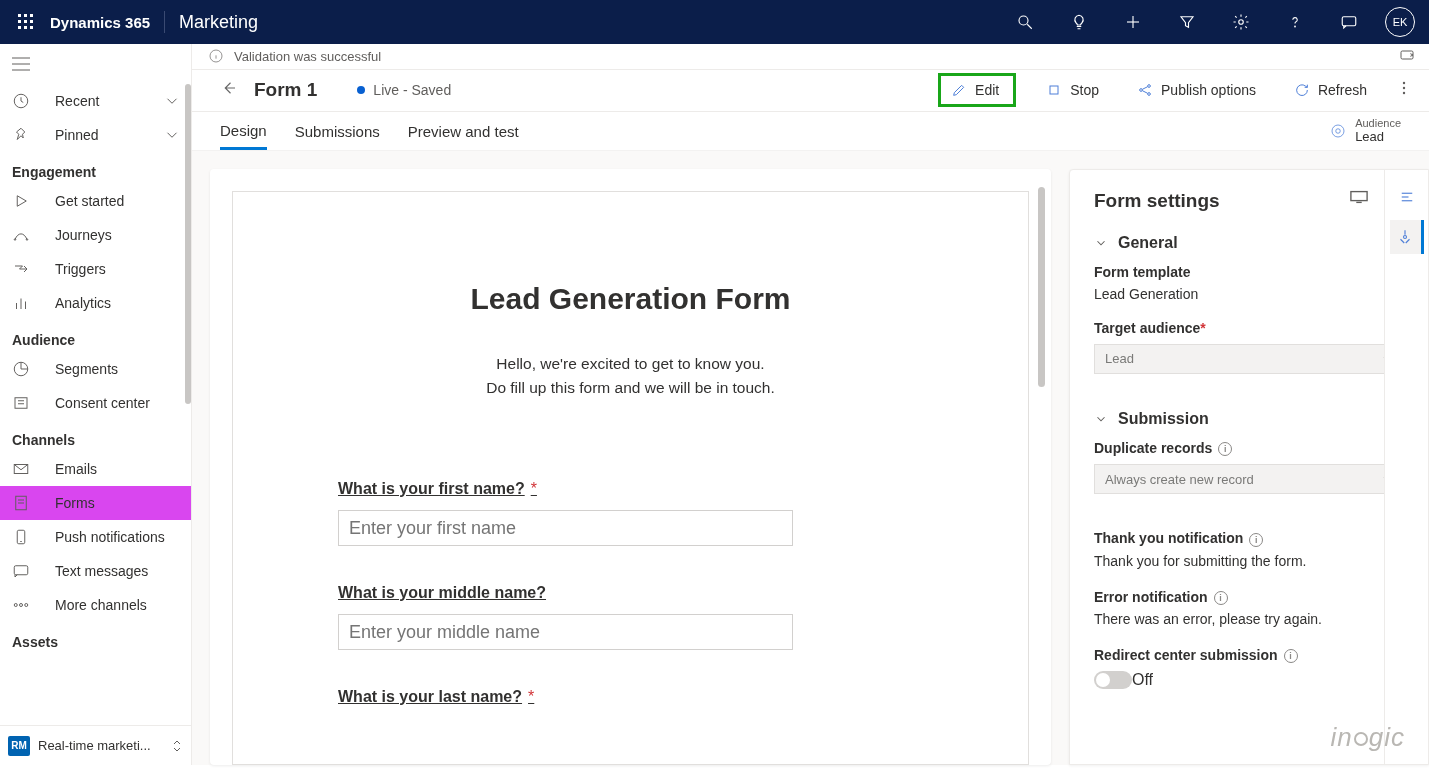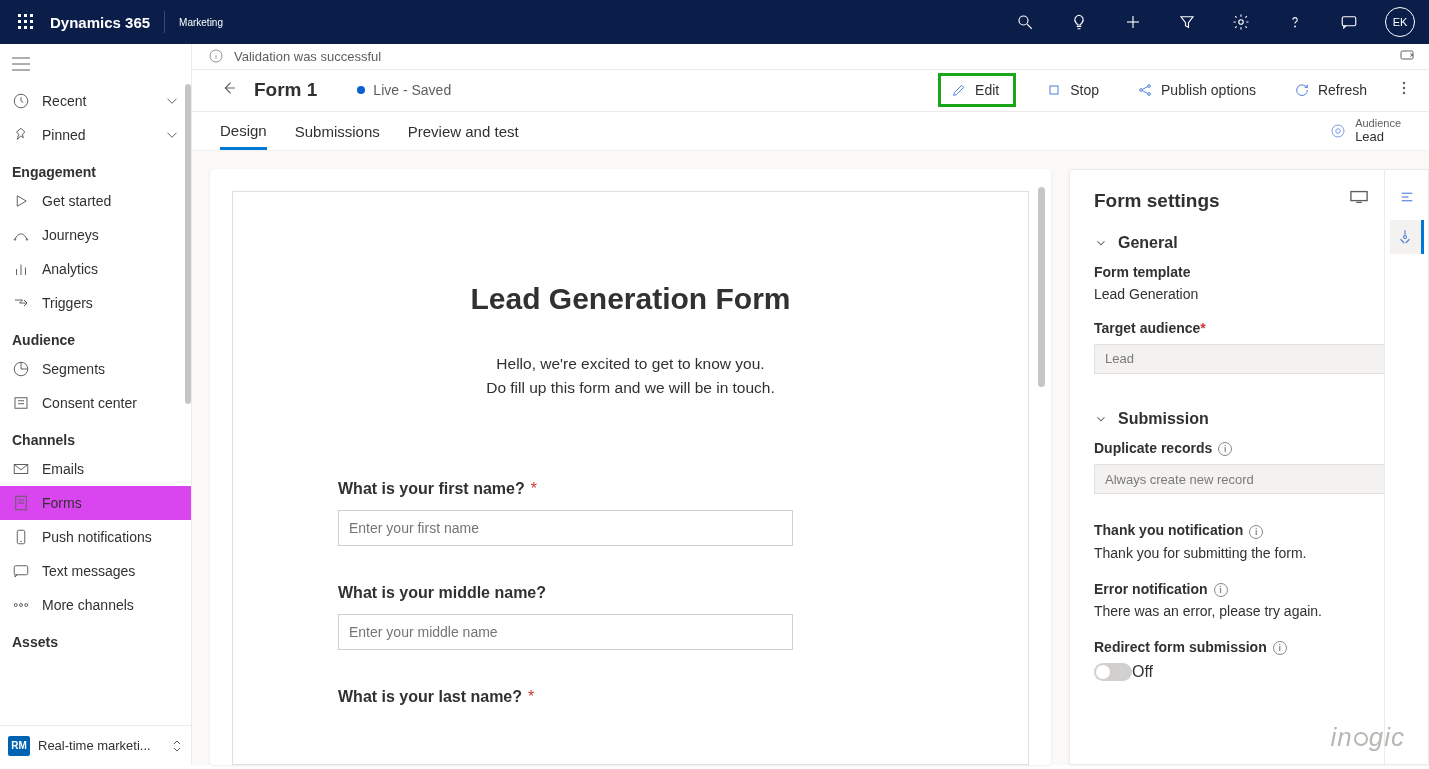--- a/index.html
+++ b/index.html
@@ -3,31 +3,31 @@
 <meta charset="utf-8">
 <style>
   * { box-sizing: border-box; margin: 0; padding: 0; font-family: "Segoe UI", Arial, sans-serif; }
   body { width: 1429px; height: 769px; overflow: hidden; background: #fff; color: #323130; }
   
   .topbar { height: 44px; background: #0b1e4a; color: #fff; display: flex; align-items: center; padding: 0 6px; }
   .waffle { width: 40px; height: 48px; display:flex;align-items:center;justify-content:center; }
   .waffle svg { width:16px; height:16px; }
   .brand { font-weight:600; font-size:15px; margin-left:4px; }
   .divider-v { width:1px; height:22px; background:#3a4a72; margin:0 14px; }
-  .area-name { font-size:10px; }
+  .area-name { font-size:18px; }
   .topbar-right { margin-left:auto; display:flex; align-items:center; gap:10px; }
   .tb-icon { width:44px; height:48px; display:flex; align-items:center; justify-content:center; cursor:pointer; }
   .tb-icon svg { width:18px; height:18px; stroke:#fff; fill:none; stroke-width:1.5; }
   .avatar { width:30px; height:30px; border-radius:50%; border:1px solid #fff; display:flex;align-items:center;justify-content:center; font-size:11px; margin:0 8px 0 4px; }
   
   .shell { display:flex; height:calc(769px - 48px); }
   .leftnav { width:192px; border-right:1px solid #edebe9; position:relative; background:#fff; display:flex; flex-direction:column; }
   .hamburger { height:40px; display:flex; align-items:center; padding-left:12px; }
   .hamburger svg { width:18px; height:14px; stroke:#605e5c; }
-  .nav-item { height:34px; display:flex; align-items:center; padding:0 10px 0 12px; gap:12px; font-size:14px; color:#323130; cursor:pointer; }
+  .nav-item { height:34px; display:flex; align-items:center; padding:0 10px 0 12px; gap:25px; font-size:14px; color:#323130; cursor:pointer; }
   .nav-item.sub { padding-left:12px; }
   .nav-item .chev { margin-left:auto; }
   .nav-item svg { width:18px; height:18px; stroke:#605e5c; fill:none; stroke-width:1.3; }
   .nav-item.active { background:#d946ef; }
   .nav-group { padding:12px 0 4px 12px; font-size:14px; font-weight:600; color:#323130; }
   .nav-scroll { position:absolute; top:40px; right:0; width:6px; height:320px; background:#c8c6c4; border-radius:3px; }
   .area-switch { margin-top:auto; height:40px; border-top:1px solid #edebe9; display:flex; align-items:center; padding:0 8px; gap:8px; font-size:13px; }
   .area-badge { width:22px; height:20px; background:#0063b1; color:#fff; font-size:10px; font-weight:600; display:flex;align-items:center;justify-content:center; border-radius:2px; }
   .area-switch .chev { margin-left:auto; }
   
@@ -53,24 +53,24 @@
   .audience-pill .lbls { display:flex; flex-direction:column; font-size:11px; color:#605e5c; }
   .audience-pill .lbls .v { font-size:13px; color:#323130; }
   .audience-pill svg { width:18px; height:18px; stroke:#4e7fd8; fill:none; }
   
   .workspace { flex:1; display:flex; gap:18px; padding:18px 0 0 18px; background:#faf9f8; position:relative; }
   .canvas-wrap { flex:1; background:#fff; border-radius:4px; box-shadow:0 1px 3px rgba(0,0,0,.08); padding:22px 22px 0; position:relative; overflow:hidden; }
   .canvas-scroll { position:absolute; top:18px; right:6px; width:7px; height:200px; background:#c8c6c4; border-radius:4px; }
   .canvas { border:1px solid #e1dfdd; padding:90px 105px 20px; height:100%; overflow:hidden; }
   .canvas h1 { font-size:30px; font-weight:600; text-align:center; margin-bottom:36px; }
   .canvas .intro { text-align:center; font-size:15.5px; line-height:1.55; color:#323130; margin-bottom:80px; }
-  .field-block { margin-bottom:38px; }
+  .field-block { margin-bottom:38px;text-decoration:underline; }
   .field-label { font-size:16px; font-weight:600; margin-bottom:12px; }
   .req-star { color:#d13438; margin-left:6px; font-weight:400; }
-  .field-input { width:455px; height:36px; border:1px solid #d2d0ce; padding:0 10px; font-size:14px; color:#a19f9d; background:#fff; }
+  .field-input { width:455px; height:36px; border:1px solid #d2d0ce; padding:0 10px; font-size:18px; color:#a19f9d; background:#fff; }
   
   .settings { width:360px; background:#fff; border:1px solid #edebe9; border-radius:4px 0 0 0; box-shadow:0 1px 3px rgba(0,0,0,.06); padding:20px 24px; position:relative; }
   .settings h2 { font-size:19px; font-weight:600; margin-bottom:22px; }
   .sect-head { display:flex; align-items:center; gap:10px; font-size:16px; font-weight:600; margin:18px 0 12px; }
   .sect-head svg { width:14px; height:14px; stroke:#605e5c; fill:none; stroke-width:1.8; }
   .kv-label { font-size:14px; font-weight:600; margin-top:10px; }
   .kv-val { font-size:14px; color:#323130; margin-top:6px; }
   .inline-req { color:#d13438; }
   .sel { margin-top:8px; height:30px; background:#f3f2f1; border:1px solid #e1dfdd; display:flex; align-items:center; padding:0 10px; font-size:13px; color:#7a7a78; }
   .sel .chev { margin-left:auto; }
@@ -196,32 +196,32 @@
     <div class="nav-item sub">
         <svg viewBox="0 0 24 24">
           <path d="M4 18c4-10 12-10 16 0"></path>
           <circle cx="4" cy="18" r="1"></circle>
           <circle cx="20" cy="18" r="1"></circle>
         </svg>
         <span>Journeys</span>
       </div>
     <div class="nav-item sub">
         <svg viewBox="0 0 24 24">
+          <path d="M4 8h10l-4 4h10"></path>
+          <path d="M16 8l4 4-4 4"></path>
+        </svg>
+        <span>Triggers</span>
+      </div>
+    <div class="nav-item sub">
+        <svg viewBox="0 0 24 24">
           <line x1="6" y1="20" x2="6" y2="12"></line>
           <line x1="12" y1="20" x2="12" y2="6"></line>
           <line x1="18" y1="20" x2="18" y2="10"></line>
         </svg>
         <span>Analytics</span>
-      </div>
-    <div class="nav-item sub">
-        <svg viewBox="0 0 24 24">
-          <path d="M4 8h10l-4 4h10"></path>
-          <path d="M16 8l4 4-4 4"></path>
-        </svg>
-        <span>Triggers</span>
       </div>
 
     <div class="nav-group">Audience</div>
     <div class="nav-item sub">
         <svg viewBox="0 0 24 24">
           <circle cx="12" cy="12" r="9"></circle>
           <path d="M12 3v9h9"></path>
         </svg>
         <span>Segments</span>
       </div>
@@ -413,27 +413,27 @@
             <span>Submission</span>
           </div>
         <div class="kv-label"><span>Duplicate records</span><span class="info-icon">i</span></div>
         <div class="sel">
             <span>Always create new record</span>
             <svg class="chev" width="12" height="12" viewBox="0 0 24 24" stroke="#7a7a78" fill="none">
               <path d="M6 9l6 6 6-6"></path>
             </svg>
           </div>
 
-        <div class="kv-label" style="margin-top:28px"><span>Thank you notification</span><span class="info-icon">i</span></div>
+        <div class="kv-label" style="margin-top:36px"><span>Thank you notification</span><span class="info-icon">i</span></div>
         <div class="kv-val">Thank you for submitting the form.</div>
 
         <div class="kv-label" style="margin-top:20px"><span>Error notification</span><span class="info-icon">i</span></div>
         <div class="kv-val">There was an error, please try again.</div>
 
-        <div class="kv-label" style="margin-top:20px"><span>Redirect form submission</span><span class="info-icon">i</span></div>
+        <div class="kv-label" style="margin-top:20px"><span>Redirect center submission</span><span class="info-icon">i</span></div>
         <div class="toggle-row">
           <div class="toggle"></div>
           <span>Off</span>
         </div>
 
         <div class="rail">
           <div class="rail-btn">
               <svg viewBox="0 0 24 24">
                 <line x1="5" y1="7" x2="19" y2="7"></line>
                 <line x1="5" y1="12" x2="14" y2="12"></line>

